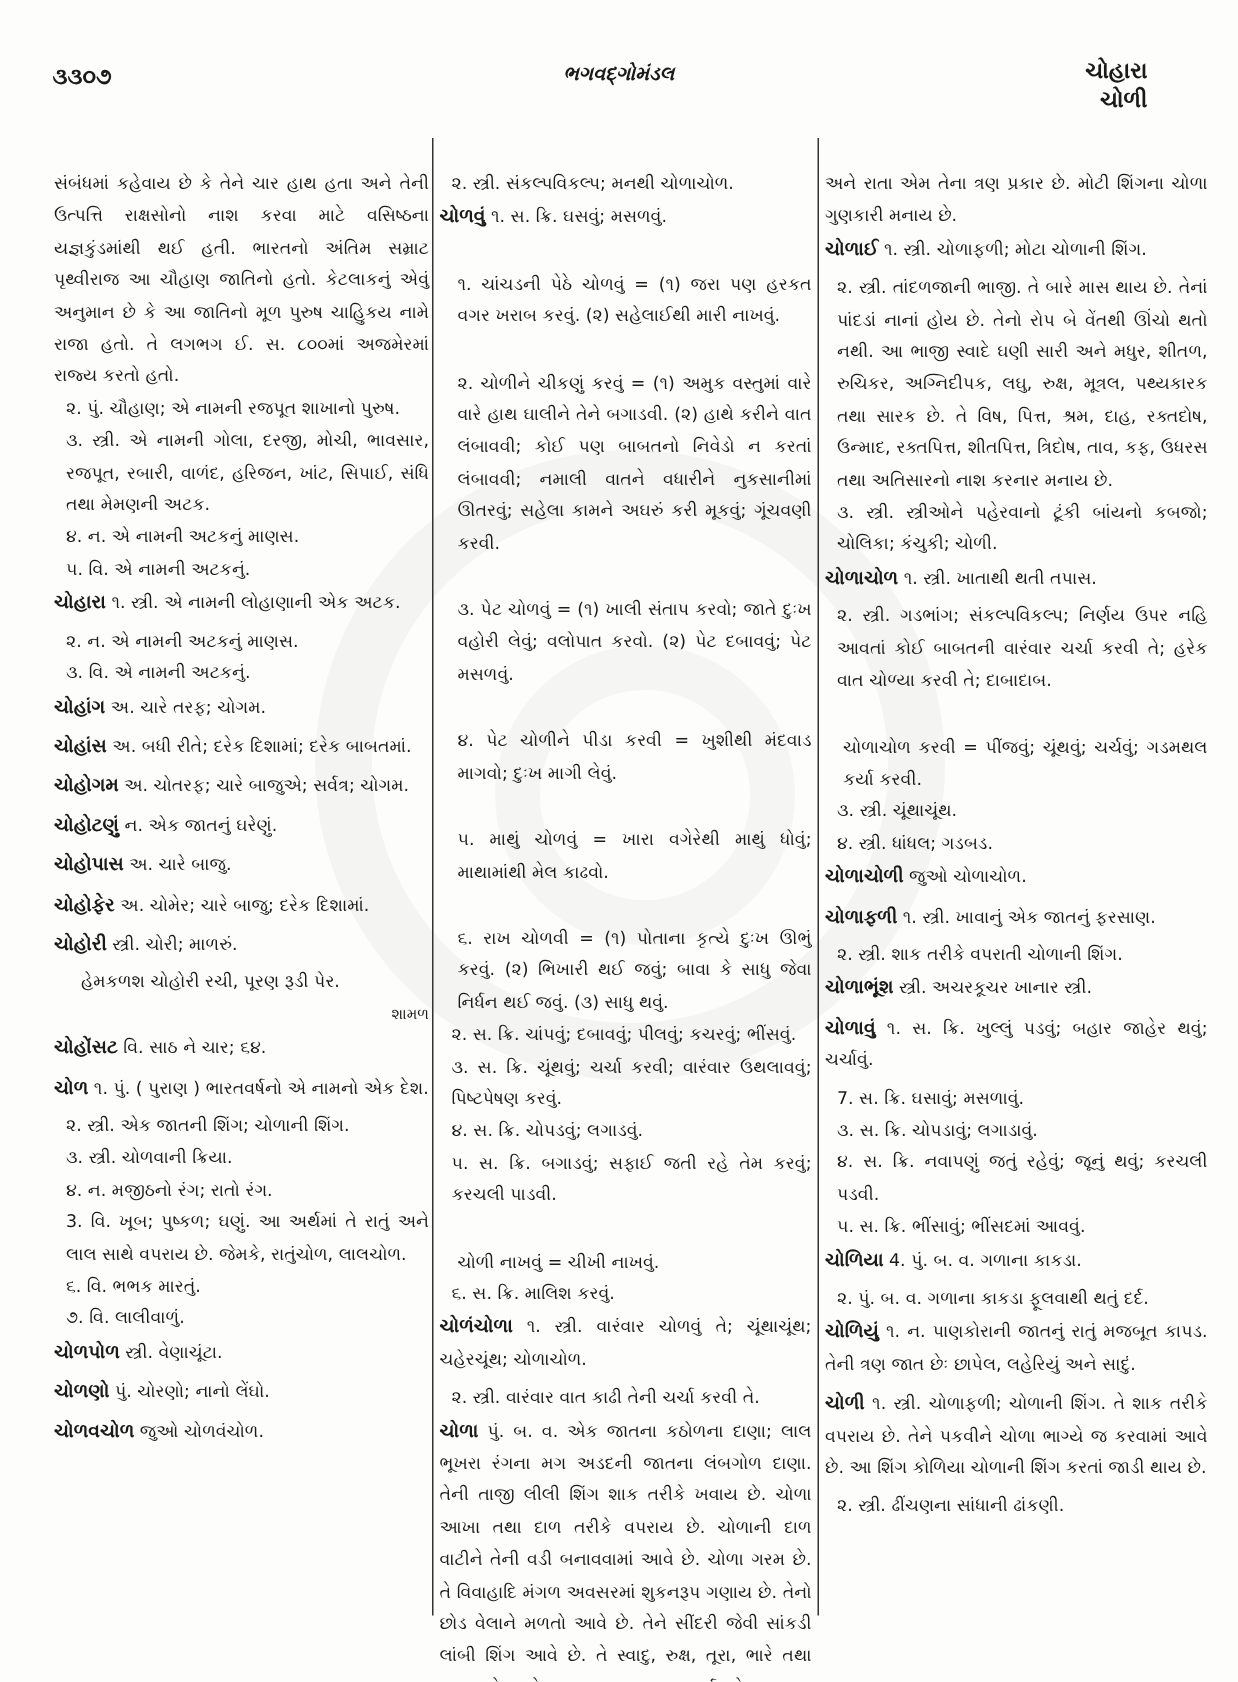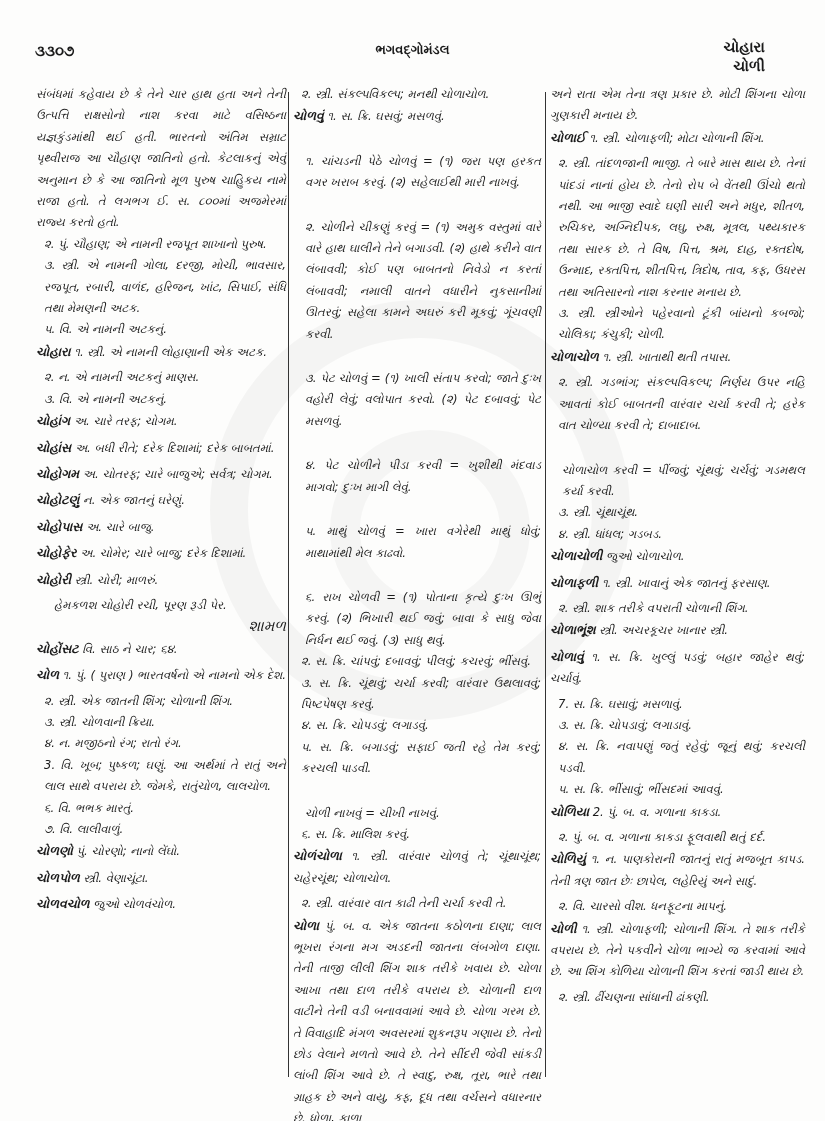--- a/index.html
+++ b/index.html
@@ -10,35 +10,35 @@
   .watermark {
     position:absolute; left:210px; top:300px; width:420px; height:420px;
     border-radius:50%; border:38px solid rgba(0,0,0,0.035); box-sizing:border-box;
   }
   .watermark2 {
     position:absolute; left:330px; top:430px; width:200px; height:200px;
     border-radius:50%; border:30px solid rgba(0,0,0,0.03); box-sizing:border-box;
   }
   .header { position:absolute; top:38px; left:0; width:790px; height:50px; }
   .page-no { position:absolute; left:35px; top:4px; font-size:15px; font-weight:bold; }
-  .running-title { position:absolute; left:0; width:825px; text-align:center; top:4px; font-size:13px; font-weight:bold; }
+  .running-title { position:absolute; left:0; width:825px; text-align:center; top:4px; font-size:13px; font-weight:bold;font-style:italic; }
   .guide { position:absolute; right:25px; top:0; text-align:right; font-size:15px; font-weight:bold; line-height:19px; }
   .col {
-    position:absolute; top:84px; font-size:11.6px; line-height:21.4px; text-align:justify;font-style:italic;
+    position:absolute; top:112px; font-size:11.6px; line-height:21.4px; text-align:justify;
   }
   .c1 { left:36px; width:250px; }
   .c2 { left:293px; width:248px; }
   .c3 { left:550px; width:255px; }
   .rule { position:absolute; top:92px; width:1px; height:985px; background:#333; }
   .r1 { left:288px; } .r2 { left:545px; }
   .entry { margin-bottom:4px; }
   .hw { font-weight:bold; font-size:12.5px; }
   .sense { padding-left:8px; }
   .quote { padding-left:18px; }
-  .cite { text-align:right; font-size:15px; }
+  .cite { text-align:right; font-size:10px; }
   .phrase { padding-left:12px;margin-top:23px; }
   p { margin:0; }
 </style>
 </head>
 <body>
 
 <div class="watermark"></div>
 <div class="watermark2"></div>
 
 <div class="header">
@@ -50,20 +50,21 @@
   </div>
 </div>
 
 <div class="rule r1"></div>
 <div class="rule r2"></div>
 
 <div class="col c1">
     <p class="cont">સંબંધમાં કહેવાય છે કે તેને ચાર હાથ હતા અને તેની ઉત્પત્તિ રાક્ષસોનો નાશ કરવા માટે વસિષ્ઠના યજ્ઞકુંડમાંથી થઈ હતી. ભારતનો અંતિમ સમ્રાટ પૃથ્વીરાજ આ ચૌહાણ જાતિનો હતો. કેટલાકનું એવું અનુમાન છે કે આ જાતિનો મૂળ પુરુષ ચાહિુકય નામે રાજા હતો. તે લગભગ ઈ. સ. ૮૦૦માં અજમેરમાં રાજ્ય કરતો હતો.</p>
     <p class="sense">૨. પું. ચૌહાણ; એ નામની રજપૂત શાખાનો પુરુષ.</p>
     <p class="sense">૩. સ્ત્રી. એ નામની ગોલા, દરજી, મોચી, ભાવસાર, રજપૂત, રબારી, વાળંદ, હરિજન, ખાંટ, સિપાઈ, સંધિ તથા મેમણની અટક.</p>
+    <p class="sense">૪. ન. એ નામની અટકનું માણસ.</p>
     <p class="sense">૫. વિ. એ નામની અટકનું.</p>
     <p class="entry"><span class="hw">ચોહારા</span><span> ૧. સ્ત્રી. એ નામની લોહાણાની એક અટક.</span></p>
     <p class="sense">૨. ન. એ નામની અટકનું માણસ.</p>
     <p class="sense">૩. વિ. એ નામની અટકનું.</p>
     <p class="entry"><span class="hw">ચોહાંગ</span><span> અ. ચારે તરફ; ચોગમ.</span></p>
     <p class="entry"><span class="hw">ચોહાંસ</span><span> અ. બધી રીતે; દરેક દિશામાં; દરેક બાબતમાં.</span></p>
     <p class="entry"><span class="hw">ચોહોગમ</span><span> અ. ચોતરફ; ચારે બાજુએ; સર્વત્ર; ચોગમ.</span></p>
     <p class="entry"><span class="hw">ચોહોટણું</span><span> ન. એક જાતનું ઘરેણું.</span></p>
     <p class="entry"><span class="hw">ચોહોપાસ</span><span> અ. ચારે બાજુ.</span></p>
     <p class="entry"><span class="hw">ચોહોફેર</span><span> અ. ચોમેર; ચારે બાજુ; દરેક દિશામાં.</span></p>
@@ -71,22 +72,22 @@
     <p class="quote">હેમકળશ ચોહોરી રચી, પૂરણ રૂડી પેર.</p>
     <p class="cite">શામળ</p>
     <p class="entry"><span class="hw">ચોહોંસટ</span><span> વિ. સાઠ ને ચાર; ૬૪.</span></p>
     <p class="entry"><span class="hw">ચોળ</span><span> ૧. પું. ( પુરાણ ) ભારતવર્ષનો એ નામનો એક દેશ.</span></p>
     <p class="sense">૨. સ્ત્રી. એક જાતની શિંગ; ચોળાની શિંગ.</p>
     <p class="sense">૩. સ્ત્રી. ચોળવાની ક્રિયા.</p>
     <p class="sense">૪. ન. મજીઠનો રંગ; રાતો રંગ.</p>
     <p class="sense">3. વિ. ખૂબ; પુષ્કળ; ઘણું. આ અર્થમાં તે રાતું અને લાલ સાથે વપરાય છે. જેમકે, રાતુંચોળ, લાલચોળ.</p>
     <p class="sense">૬. વિ. ભભક મારતું.</p>
     <p class="sense">૭. વિ. લાલીવાળું.</p>
+    <p class="entry"><span class="hw">ચોળપોળ</span><span> સ્ત્રી. વેણાચૂંટા.</span></p>
     <p class="entry"><span class="hw">ચોળણો</span><span> પું. ચોરણો; નાનો લેંઘો.</span></p>
-    <p class="entry"><span class="hw">ચોળપોળ</span><span> સ્ત્રી. વેણાચૂંટા.</span></p>
     <p class="entry"><span class="hw">ચોળવચોળ</span><span> જુઓ ચોળવંચોળ.</span></p>
   </div>
 <div class="col c2">
     <p class="sense">૨. સ્ત્રી. સંકલ્પવિકલ્પ; મનથી ચોળાચોળ.</p>
     <p class="entry"><span class="hw">ચોળવું</span><span> ૧. સ. ક્રિ. ઘસવું; મસળવું.</span></p>
     <p class="phrase">૧. ચાંચડની પેઠે ચોળવું = (૧) જરા પણ હરકત વગર ખરાબ કરવું. (૨) સહેલાઈથી મારી નાખવું.</p>
     <p class="phrase">૨. ચોળીને ચીકણું કરવું = (૧) અમુક વસ્તુમાં વારે વારે હાથ ઘાલીને તેને બગાડવી. (૨) હાથે કરીને વાત લંબાવવી; કોઈ પણ બાબતનો નિવેડો ન કરતાં લંબાવવી; નમાલી વાતને વધારીને નુકસાનીમાં ઊતરવું; સહેલા કામને અઘરું કરી મૂકવું; ગૂંચવણી કરવી.</p>
     <p class="phrase">૩. પેટ ચોળવું = (૧) ખાલી સંતાપ કરવો; જાતે દુઃખ વહોરી લેવું; વલોપાત કરવો. (૨) પેટ દબાવવું; પેટ મસળવું.</p>
     <p class="phrase">૪. પેટ ચોળીને પીડા કરવી = ખુશીથી મંદવાડ માગવો; દુઃખ માગી લેવું.</p>
     <p class="phrase">૫. માથું ચોળવું = ખારા વગેરેથી માથું ધોવું; માથામાંથી મેલ કાઢવો.</p>
@@ -113,19 +114,18 @@
     <p class="sense">૪. સ્ત્રી. ધાંધલ; ગડબડ.</p>
     <p class="entry"><span class="hw">ચોળાચોળી</span><span> જુઓ ચોળાચોળ.</span></p>
     <p class="entry"><span class="hw">ચોળાફળી</span><span> ૧. સ્ત્રી. ખાવાનું એક જાતનું ફરસાણ.</span></p>
     <p class="sense">૨. સ્ત્રી. શાક તરીકે વપરાતી ચોળાની શિંગ.</p>
     <p class="entry"><span class="hw">ચોળાભૂંશ</span><span> સ્ત્રી. અચરકૂચર ખાનાર સ્ત્રી.</span></p>
     <p class="entry"><span class="hw">ચોળાવું</span><span> ૧. સ. ક્રિ. ખુલ્લું પડવું; બહાર જાહેર થવું; ચર્ચાવું.</span></p>
     <p class="sense">7. સ. ક્રિ. ઘસાવું; મસળાવું.</p>
     <p class="sense">૩. સ. ક્રિ. ચોપડાવું; લગાડાવું.</p>
     <p class="sense">૪. સ. ક્રિ. નવાપણું જતું રહેવું; જૂનું થવું; કરચલી પડવી.</p>
     <p class="sense">૫. સ. ક્રિ. ભીંસાવું; ભીંસદમાં આવવું.</p>
-    <p class="entry"><span class="hw">ચોળિયા</span><span> 2. પું. બ. વ. ગળાના કાકડા.</span></p>
+    <p class="entry"><span class="hw">ચોળિયા</span><span> 4. પું. બ. વ. ગળાના કાકડા.</span></p>
     <p class="sense">૨. પું. બ. વ. ગળાના કાકડા ફૂલવાથી થતું દર્દ.</p>
     <p class="entry"><span class="hw">ચોળિયું</span><span> ૧. ન. પાણકોરાની જાતનું રાતું મજબૂત કાપડ. તેની ત્રણ જાત છેઃ છાપેલ, લહેરિયું અને સાદું.</span></p>
-    <p class="sense">૨. વિ. ચારસો વીશ. ધનફૂટના માપનું.</p>
     <p class="entry"><span class="hw">ચોળી</span><span> ૧. સ્ત્રી. ચોળાફળી; ચોળાની શિંગ. તે શાક તરીકે વપરાય છે. તેને પકવીને ચોળા ભાગ્યે જ કરવામાં આવે છે. આ શિંગ કોળિયા ચોળાની શિંગ કરતાં જાડી થાય છે.</span></p>
     <p class="sense">૨. સ્ત્રી. ઢીંચણના સાંધાની ઢાંકણી.</p>
   </div>
 
 </body></html>

